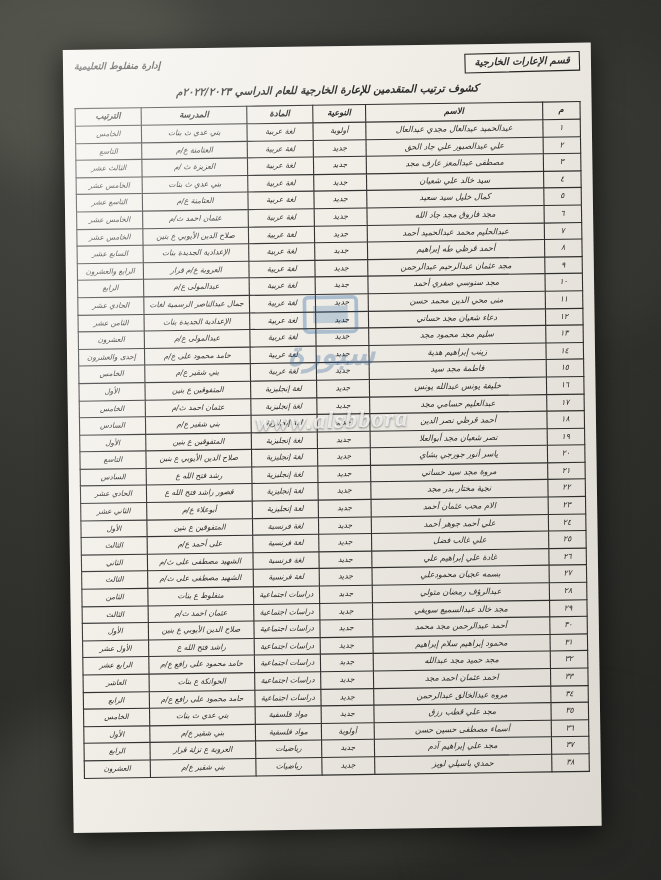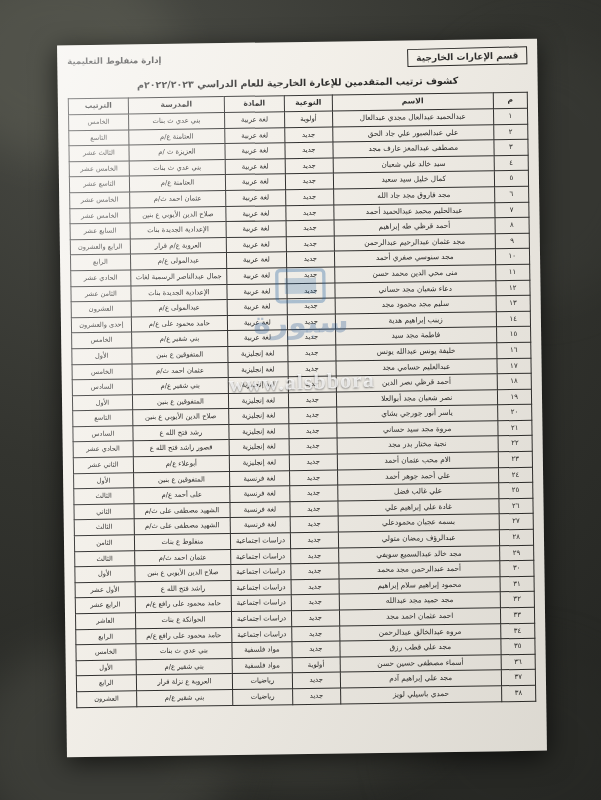--- a/index.html
+++ b/index.html
@@ -4,20 +4,21 @@
 <style>
   html,body{margin:0;padding:0;}
   body{
     width:601px;height:800px;overflow:hidden;
     background:#2e2f2b;
     font-family:"DejaVu Sans","Liberation Sans",sans-serif;
   }
   #stage{position:relative;width:601px;height:800px;
     background:
       radial-gradient(circle at 20% 10%, #4a4b45 0%, #33342f 45%, #222320 100%);
+    font-style: italic;
   }
   
   .env{position:absolute;border-radius:50%;filter:blur(22px);opacity:.55;}
   .env.a{left:-60px;top:-40px;width:240px;height:200px;background:#5d5e54;}
   .env.b{right:-50px;top:40px;width:220px;height:260px;background:#3a3b36;}
   .env.c{left:-30px;bottom:-60px;width:260px;height:220px;background:#4c4d46;}
   .env.d{right:-40px;bottom:-50px;width:240px;height:200px;background:#2a2b27;}
   .env.e{left:150px;bottom:20px;width:300px;height:140px;background:#6a6b60;opacity:.35;}
 
   

